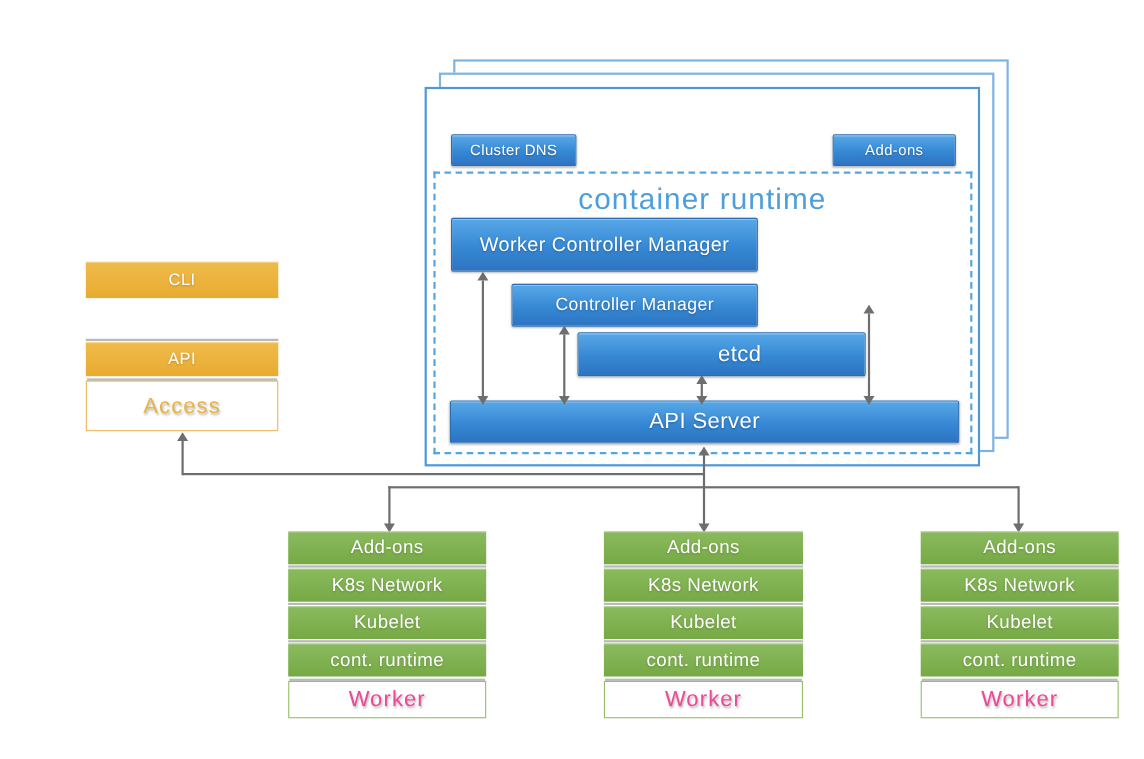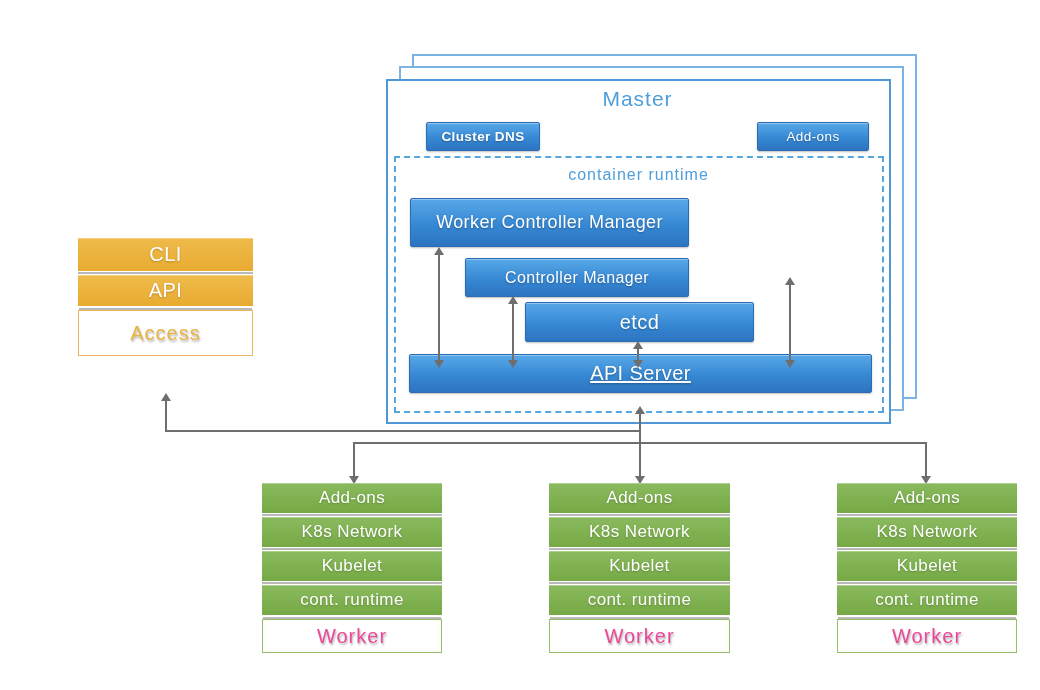--- a/index.html
+++ b/index.html
@@ -4,21 +4,21 @@
 <style>
   html,body{margin:0;padding:0;background:#ffffff;}
   body{font-family:"Liberation Sans", sans-serif;}
   .canvas{position:relative;width:1040px;height:690px;background:#fff;overflow:hidden;}
 
   
   .layer{position:absolute;background:#fff;border:2px solid #7db3e2;}
   .master-box{position:absolute;left:386px;top:79px;width:501px;height:341px;background:#fff;border:2px solid #4f97d5;}
   .master-title{position:absolute;left:386px;top:87px;width:503px;text-align:center;color:#4d9edb;font-size:21px;letter-spacing:1px;}
   .runtime-box{position:absolute;left:394px;top:156px;width:486px;height:253px;border:2px dashed #55a5e0;background:transparent;}
-  .runtime-title{position:absolute;left:394px;top:166px;width:489px;text-align:center;color:#4d9edb;font-size:16px;letter-spacing:1px;}
+  .runtime-title{position:absolute;left:394px;top:166px;width:489px;text-align:center;color:#4d9edb;font-size:27px;letter-spacing:1px;}
 
   
   .blue{position:absolute;display:flex;align-items:center;justify-content:center;
         color:#fff;letter-spacing:.4px;border-radius:2px;border:1px solid #2b6cb2;
         background:linear-gradient(180deg,#58a8e7 0%,#3688d4 55%,#2d74c1 100%);
         box-shadow:inset 0 1px 0 rgba(255,255,255,.35), 0 1px 2px rgba(0,0,0,.25);
         text-shadow:0 1px 2px rgba(0,0,0,.3);}
   .btn-small{font-size:13.5px;}
 
   
@@ -30,47 +30,46 @@
   
   .hline,.vline{position:absolute;background:#6e6e6e;}
   .hline{height:2px;} .vline{width:2px;}
   .head{position:absolute;}
 
   
   .stack{position:absolute;display:flex;flex-direction:column;gap:4px;}
   .stack-item{position:relative;display:flex;align-items:center;justify-content:center;
               color:#fff;letter-spacing:.4px;text-shadow:0 1px 2px rgba(0,0,0,.22);}
   .stack-item + .stack-item::before{content:"";position:absolute;left:0;right:0;top:-3px;height:2px;background:#9b9b9b;opacity:.7;}
-  .orange-item{background:linear-gradient(180deg,#efbb4b,#e8ab31);font-size:20px;box-shadow:inset 0 1px 0 rgba(255,255,255,.3);}
+  .orange-item{background:linear-gradient(180deg,#efbb4b,#e8ab31);font-size:15px;box-shadow:inset 0 1px 0 rgba(255,255,255,.3);}
   .green-item{background:linear-gradient(180deg,#8aba5e,#76a945);font-size:17px;box-shadow:inset 0 1px 0 rgba(255,255,255,.3);}
   .white-label{background:#fff;font-size:20px;letter-spacing:1px;text-shadow:1px 2px 2px rgba(110,110,110,.5);}
   .access-label{color:#eab440;border:1.5px solid #ecb75a;}
   .worker-label{color:#ec4899;border:1.5px solid #93bf67;}
 </style>
 </head>
 <body>
 
 <div class="canvas">
 
   <div class="layer" style="left:412px;top:54px;width:501px;height:341px;"></div>
   <div class="layer" style="left:399px;top:66px;width:501px;height:341px;"></div>
 
   <div class="master-box"></div>
-  <div class="master-title">Master</div>
 
-  <div class="blue btn-small" style="left:426px;top:122px;width:112px;height:27px;font-weight:bold;">Cluster DNS</div>
+  <div class="blue btn-small" style="left:410px;top:122px;width:112px;height:27px;">Cluster DNS</div>
   <div class="blue btn-small" style="left:757px;top:122px;width:110px;height:27px;">Add-ons</div>
 
   <div class="runtime-box"></div>
   <div class="runtime-title">container runtime</div>
 
   <div class="blue" style="left:410px;top:198px;width:277px;height:47px;font-size:18px;">Worker Controller Manager</div>
   <div class="blue" style="left:465px;top:258px;width:222px;height:37px;font-size:16px;">Controller Manager</div>
-  <div class="blue" style="left:525px;top:302px;width:227px;height:38px;font-size:20px;">etcd</div>
-  <div class="blue" style="left:409px;top:354px;width:461px;height:37px;font-size:20px;text-decoration:underline;">API Server</div>
+  <div class="blue" style="left:525px;top:302px;width:227px;height:38px;font-size:20px;padding-left:33px;">etcd</div>
+  <div class="blue" style="left:409px;top:364px;width:461px;height:37px;font-size:20px;">API Server</div>
 
   <div class="dbl" style="left:434px;top:247px;height:121px;">
     <div class="tri-up"></div>
     <div class="shaft"></div>
     <div class="tri-down"></div>
   </div>
   <div class="dbl" style="left:508px;top:296px;height:72px;">
     <div class="tri-up"></div>
     <div class="shaft"></div>
     <div class="tri-down"></div>
@@ -95,21 +94,21 @@
   <div class="head tri-up" style="left:161px;top:393px;"></div>
 
   <div class="hline" style="left:353px;top:442px;width:573px;"></div>
   <div class="vline" style="left:353px;top:442px;height:35px;"></div>
   <div class="head tri-down" style="left:349px;top:476px;"></div>
   <div class="vline" style="left:925px;top:442px;height:35px;"></div>
   <div class="head tri-down" style="left:921px;top:476px;"></div>
 
   <div class="stack" style="left:78px;top:238px;width:175px;">
     <div class="stack-item orange-item" style="height:33px;">CLI</div>
-    <div class="stack-item orange-item" style="height:31px;">API</div>
+    <div class="stack-item orange-item" style="height:31px;margin-top:36px;">API</div>
     <div class="stack-item white-label access-label" style="height:44px;">Access</div>
   </div>
 
   <div class="stack" style="left:262px;top:483px;width:180px;">
     <div class="stack-item green-item" style="height:30px;">Add-ons</div>
     <div class="stack-item green-item" style="height:30px;">K8s Network</div>
     <div class="stack-item green-item" style="height:30px;">Kubelet</div>
     <div class="stack-item green-item" style="height:30px;">cont. runtime</div>
     <div class="stack-item white-label worker-label" style="height:32px;">Worker</div>
   </div>

